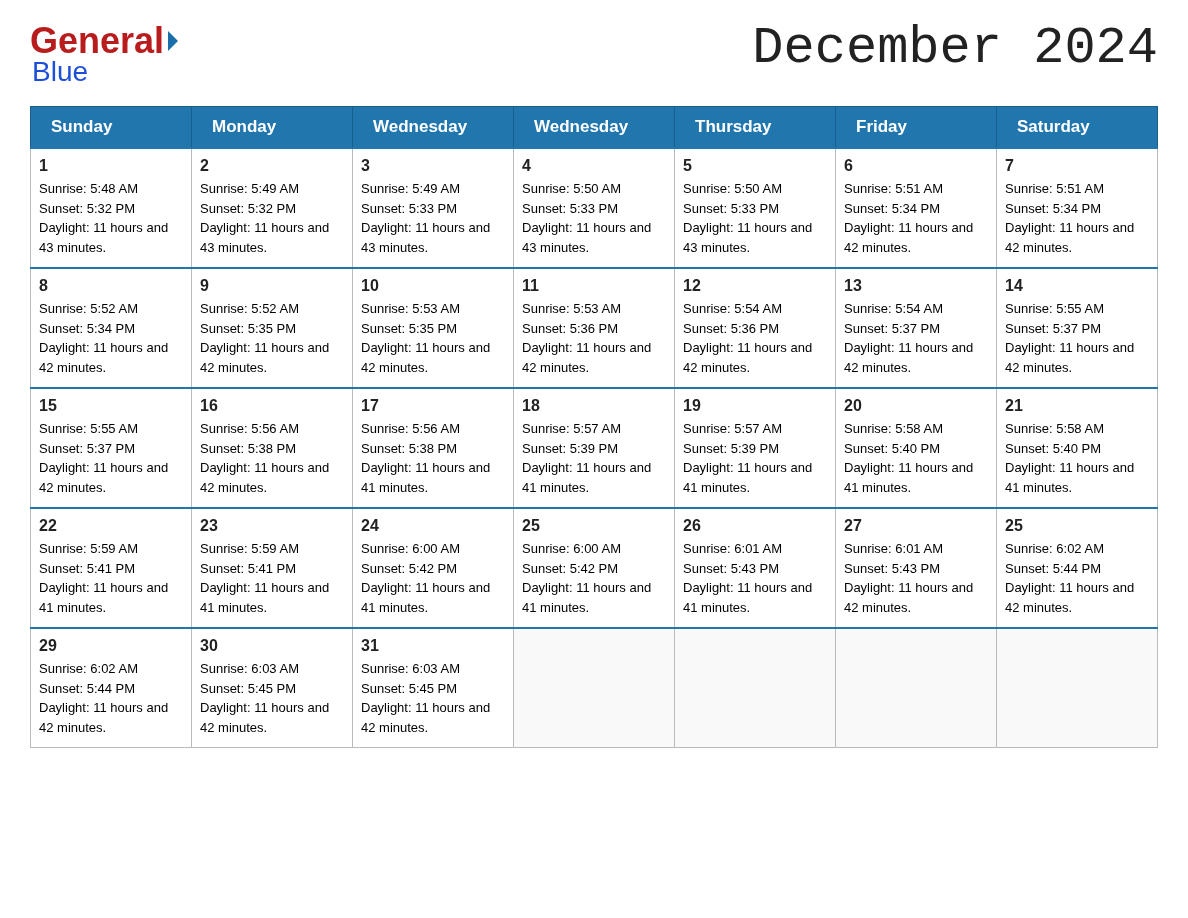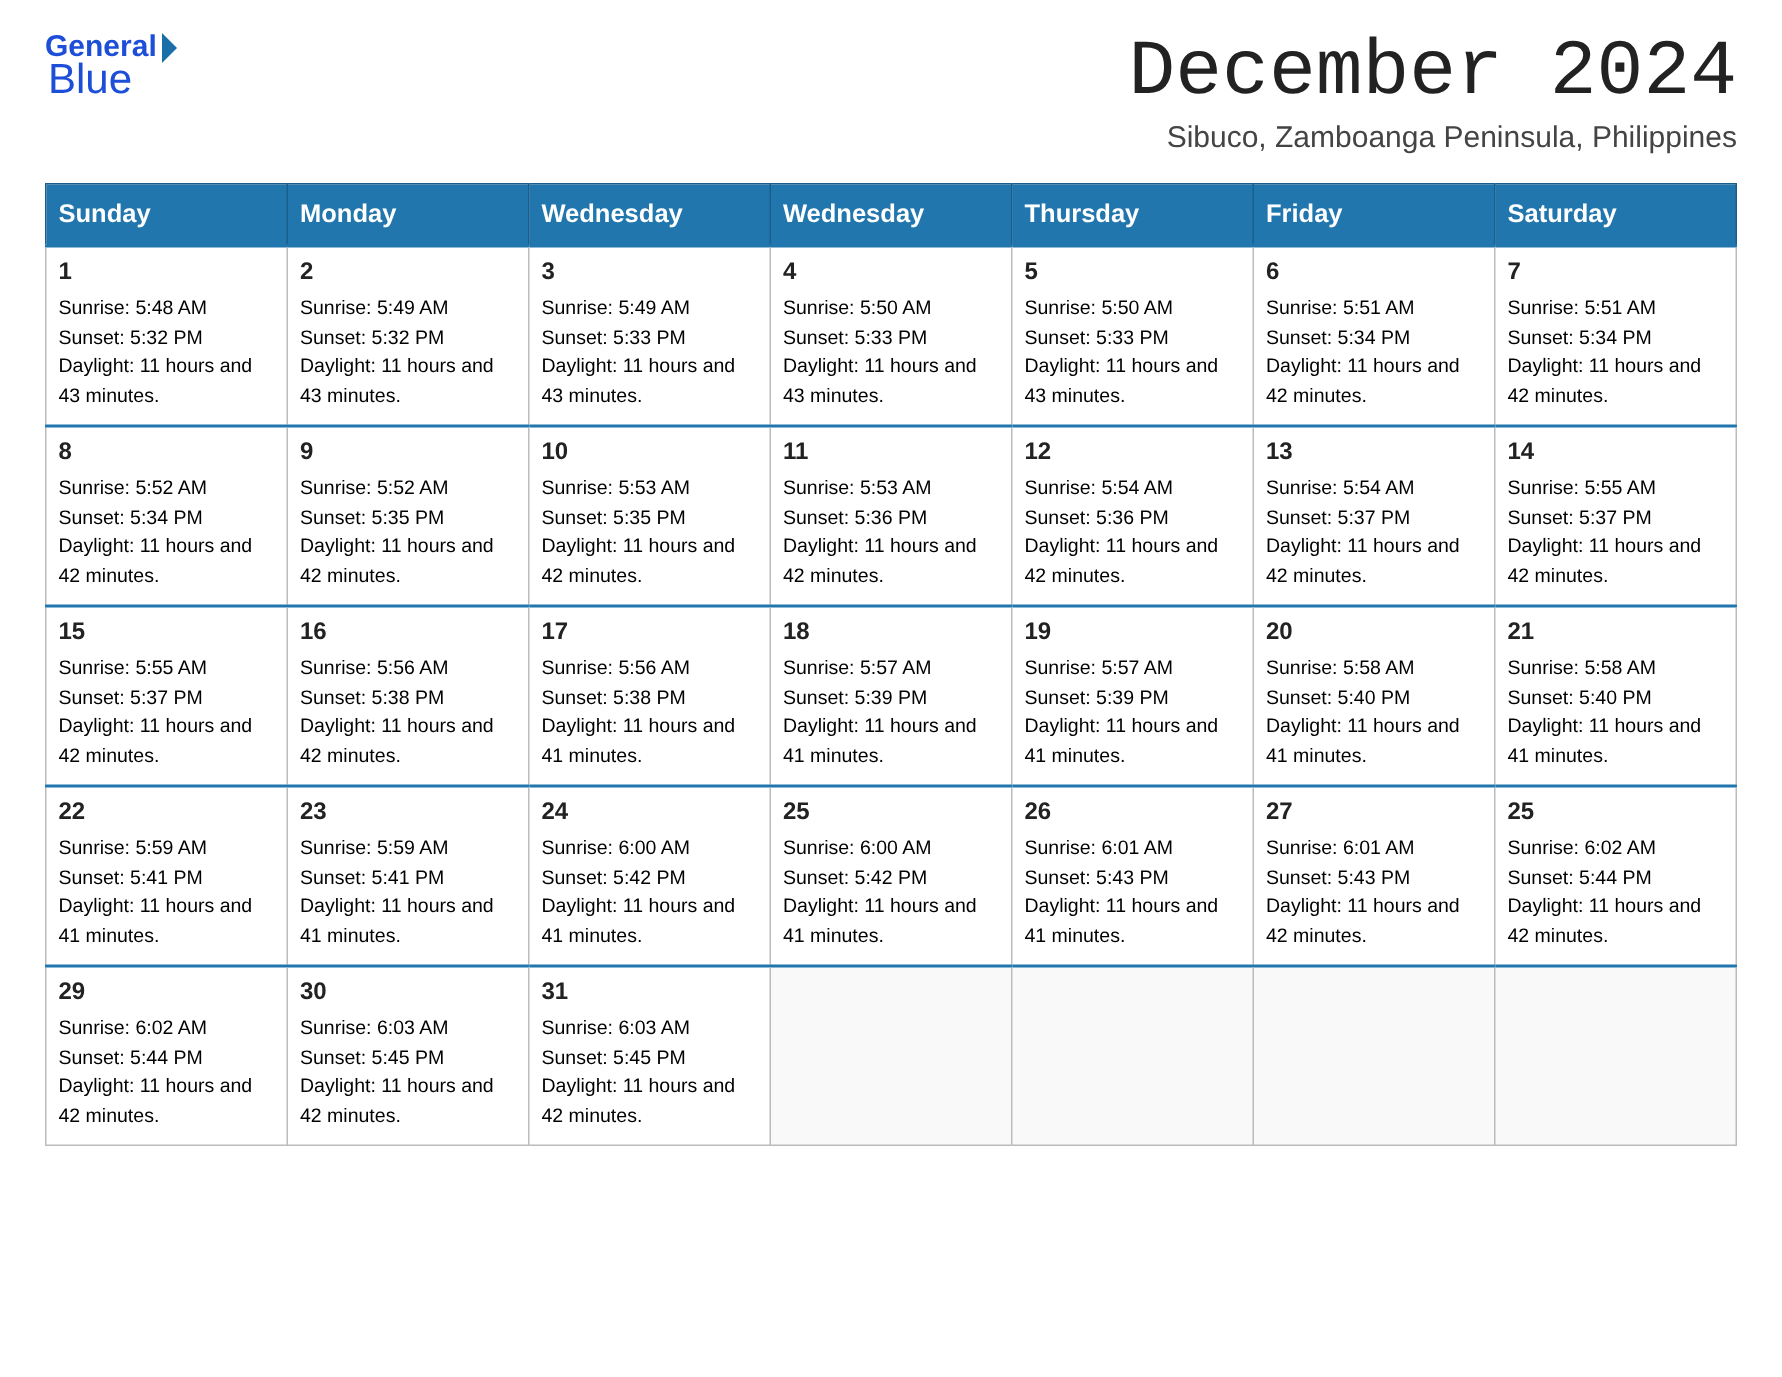--- a/index.html
+++ b/index.html
@@ -15,23 +15,23 @@
       justify-content: space-between;
       align-items: flex-start;
       margin-bottom: 18px;
     }
     .logo {
       display: flex;
       flex-direction: column;
       align-items: flex-start;
     }
     .logo-general {
-      font-size: 20px;
+      font-size: 36px;
       font-weight: bold;
-      color: #1d4ed8;
+      color: #b91c1c;
       display: flex;
       align-items: center;
       justify-content: flex-end;
     }
     .logo-general .arrow {
       display: inline-block;
       width: 0;
       height: 0;
       border-left: 10px solid #1a6fa8;
       border-top: 10px solid transparent;
@@ -64,21 +64,21 @@
     .calendar {
       width: 100%;
       border-collapse: collapse;
       border: 1px solid #999;
     }
     .calendar thead tr th {
       background-color: #2176ae;
       color: #fff;
       font-size: 17px;
       font-weight: bold;
-      padding: 10px 8px;
+      padding: 10px 20px;
       text-align: left;
       border: 1px solid #1a5e8e;
     }
     .calendar tbody tr td {
       vertical-align: top;
       padding: 8px 8px 10px 8px;
       font-size: 13px;
       color: #333;
       border: 1px solid #bbb;
       width: calc(100% / 7);
@@ -109,21 +109,20 @@
 <div class="header">
   <div class="logo">
     <div class="logo-general">
       <span>General</span>
       <span class="arrow"></span>
     </div>
     <div class="logo-blue">Blue</div>
   </div>
   <div class="title-section">
     <div class="month-title">December 2024</div>
-    <div class="subtitle">Sibuco, Zamboanga Peninsula, Philippines</div>
   </div>
 </div>
 
 <table class="calendar">
   <thead>
     <tr>
     <th>Sunday</th>
         <th>Monday</th>
         <th>Wednesday</th>
         <th>Wednesday</th>

